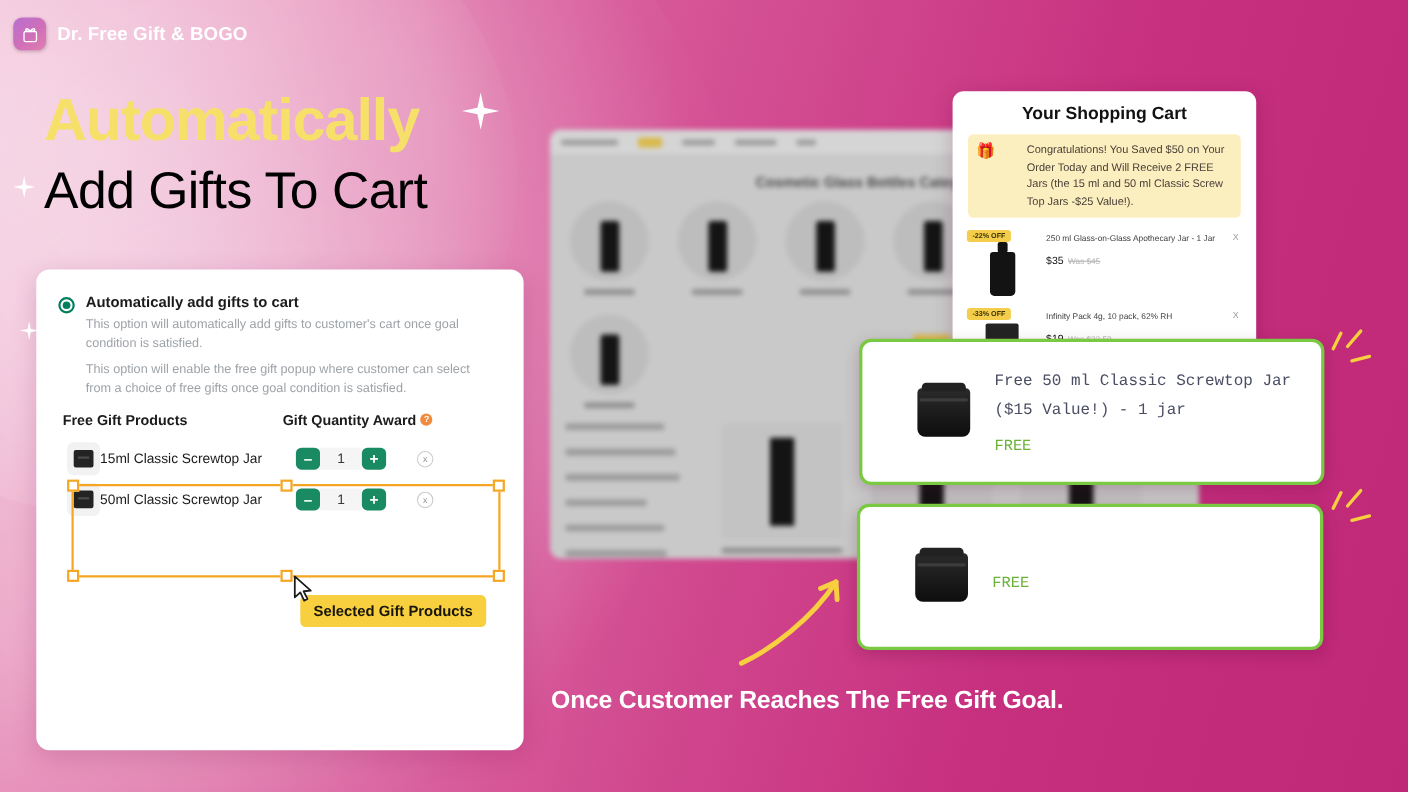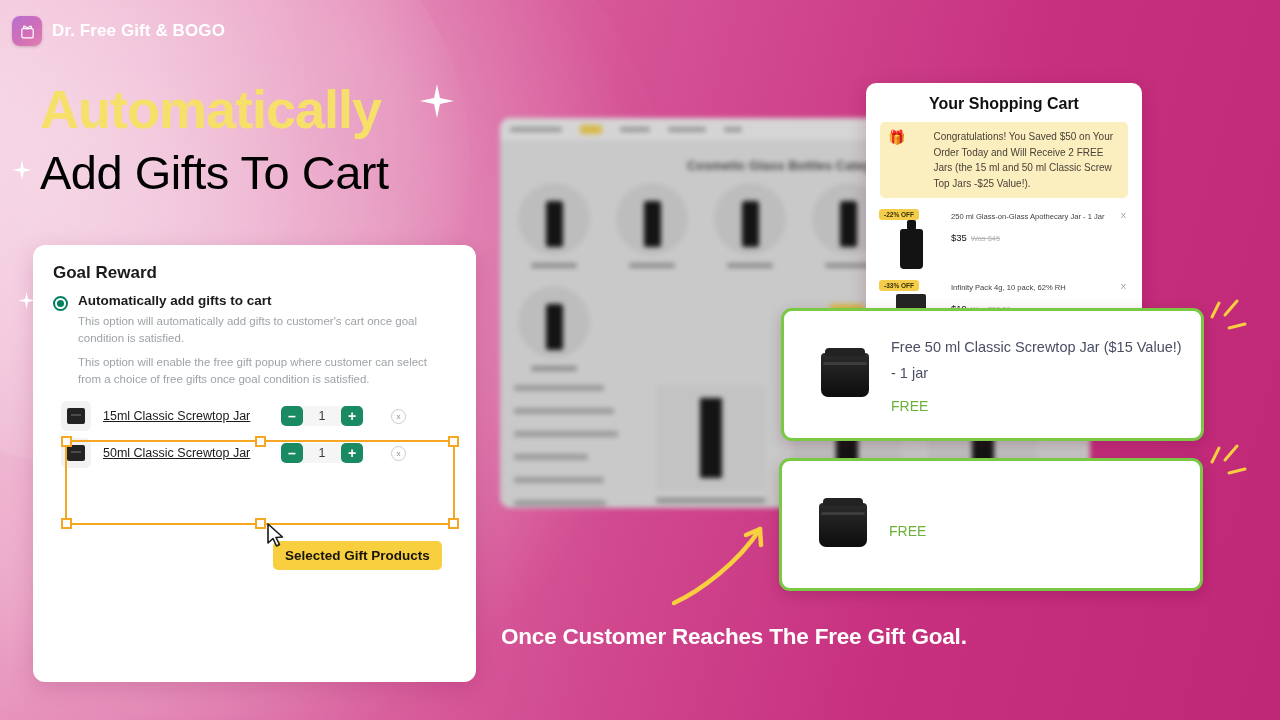--- a/index.html
+++ b/index.html
@@ -101,21 +101,21 @@
   .handle.tr{right:-6px;top:-6px;} .handle.bl{left:-6px;bottom:-6px;}
   .handle.bm{left:50%;margin-left:-5px;bottom:-6px;} .handle.br{right:-6px;bottom:-6px;}
 
   .gift-row { display:flex; align-items:center; height:37px; padding-left:8px; }
   .thumb {
     width:30px; height:30px; border-radius:6px; background:#f2f2f2; flex:0 0 auto;
     display:flex; align-items:center; justify-content:center;
   }
   .jar-mini { width:18px; height:16px; background:#232323; border-radius:2px; position:relative; }
   .jar-mini::after { content:""; position:absolute; left:4px; top:6px; width:10px; height:2px; background:#4b4b4b; }
-  .gift-name { font-size:12.5px; color:#1b1b1b; margin-left:12px; width:178px; font-weight:500;text-decoration:underline; }
+  .gift-name { font-size:12.5px; color:#1b1b1b; width:178px; font-weight:500; }
 
   .stepper { display:flex; align-items:center; gap:0; }
   .step-btn {
     width:22px; height:20px; border-radius:5px; background:#1a8a63; color:#fff;
     display:flex; align-items:center; justify-content:center; font-size:14px; font-weight:bold;
     border:none; cursor:pointer; line-height:1;
   }
   .step-val { width:38px; text-align:center; font-size:12.5px; color:#3a3a3a; background:#f5f5f5; height:20px; line-height:20px; }
   .remove-btn {
     width:15px; height:15px; border-radius:50%; border:1px solid #c9ccd0; background:#fff;
@@ -185,22 +185,23 @@
   .ci-body { flex:1; }
   .ci-name { font-size:7.6px; color:#3f3f3f; line-height:1.6; padding-right:16px; }
   .ci-x { position:absolute; right:2px; top:0; font-size:8px; color:#9a9a9a; cursor:pointer; }
   .ci-prices { margin-top:9px; display:flex; align-items:baseline; gap:4px; }
   .ci-price { font-size:9.5px; color:#111; font-weight:500; }
   .ci-was { font-size:7.5px; color:#b6b6b6; text-decoration:line-through; }
 
   
   .free-card {
     position:absolute; z-index:28; background:#fff; border:3px solid #7ac943;
-    border-radius:11px; display:flex; align-items:center; padding:10px 16px 10px 15px;
+    border-radius:11px; display:flex; align-items:center; padding:10px 16px 10px 28px;
     box-shadow: 0 4px 14px rgba(80,5,50,0.22);
+    font-family: Liberation Mono, monospace;
   }
   #free-card-1 { left:781px; top:308px; width:423px; height:133px; }
   #free-card-2 { left:779px; top:458px; width:424px; height:133px; }
   .fc-img { width:92px; flex:0 0 auto; display:flex; align-items:center; justify-content:center; }
   .jar-big { width:48px; height:44px; background:linear-gradient(180deg,#2b2b2b,#0d0d0d); border-radius:4px 4px 7px 7px; position:relative; }
   .jar-big::before { content:""; position:absolute; left:2px; top:9px; width:44px; height:3px; background:#3c3c3c; border-radius:2px; }
   .jar-big::after { content:""; position:absolute; left:4px; top:-5px; width:40px; height:8px; background:#222; border-radius:4px 4px 0 0; }
   .fc-body { flex:1; }
   .fc-title { font-size:14.5px; color:#4a4e63; line-height:1.75; }
   .fc-free { font-size:14px; color:#6cb23a; margin-top:12px; }
@@ -413,30 +414,36 @@
 </div>
 
 <div id="arrow">
   <svg width="130" height="105" viewBox="0 0 130 105">
     <path d="M14 98 C 40 86, 78 58, 100 24" stroke="#f7cf3f" stroke-width="4.5" fill="none" stroke-linecap="round"></path>
     <path d="M100 24 L86 30 M100 24 L101 40" stroke="#f7cf3f" stroke-width="4.5" fill="none" stroke-linecap="round"></path>
   </svg>
 </div>
 
 <div id="goal-card">
-  <div class="card-title">Goal Reward</div>
 
   <div class="radio-row">
     <div class="radio on"></div>
     <div class="radio-label">Automatically add gifts to cart</div>
   </div>
   <div class="radio-desc">This option will automatically add gifts to customer's cart once goal condition is satisfied.</div>
 
   <div class="radio-desc">This option will enable the free gift popup where customer can select from a choice of free gifts once goal condition is satisfied.</div>
 
+  <div class="col-heads">
+    <div class="c1">Free Gift Products</div>
+    <div class="c2">
+      <span>Gift Quantity Award</span>
+      <span class="qmark">?</span>
+    </div>
+  </div>
 
   <div style="margin-top:10px">
     <div class="gift-row">
       <div class="thumb">
           <div class="jar-mini"></div>
         </div>
       <div class="gift-name">15ml Classic Screwtop Jar</div>
       <div class="stepper">
         <button class="step-btn">–</button>
         <div class="step-val">1</div>

